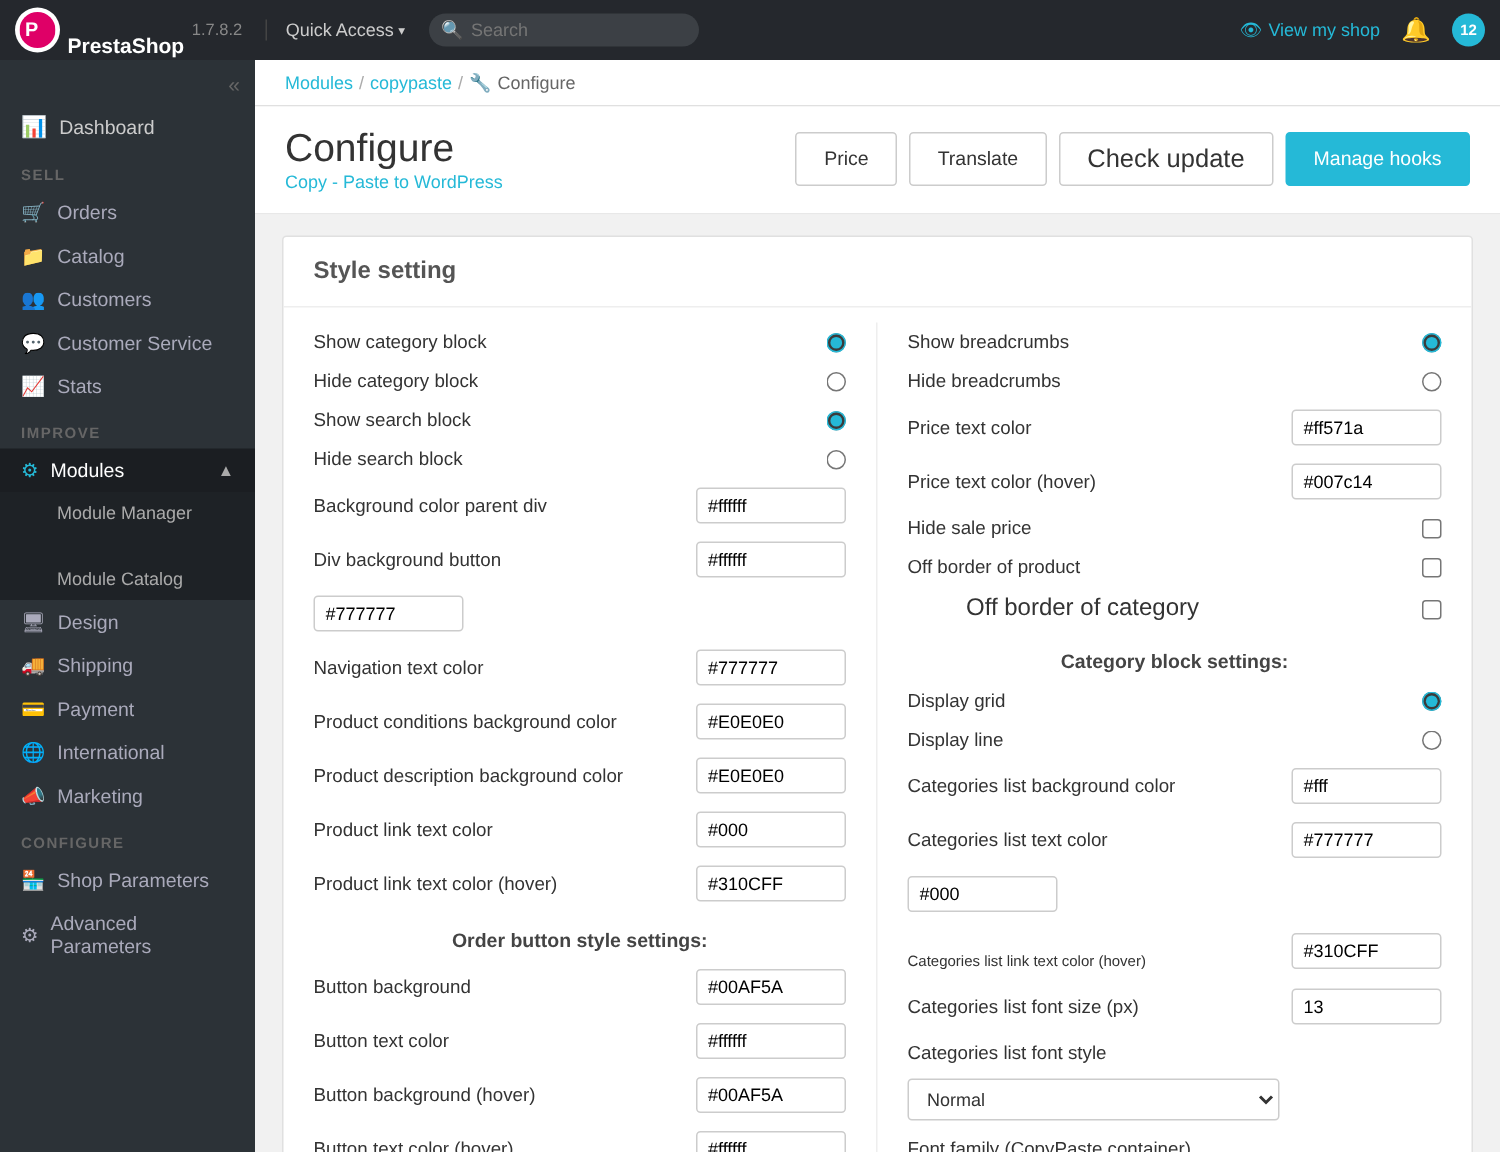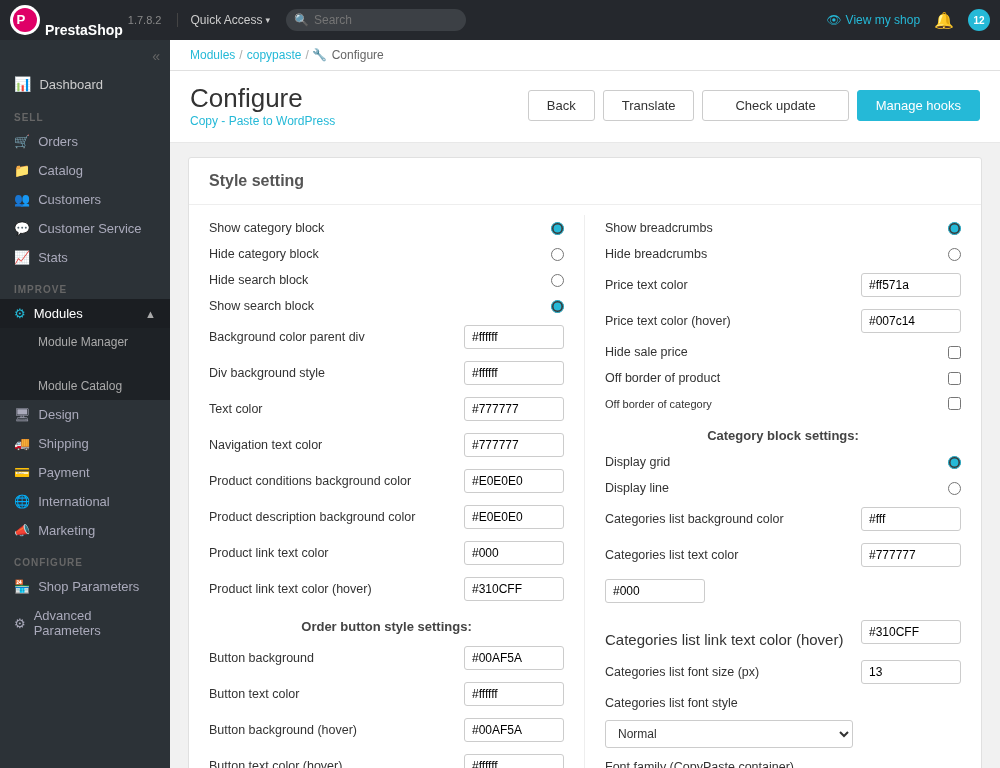--- a/index.html
+++ b/index.html
@@ -136,23 +136,23 @@
       <span style="color:#666;">🔧</span>
       <span>Configure</span>
     </div>
 
     <div style="background:#fff;padding:12px 20px 14px;display:flex;align-items:center;justify-content:space-between;border-bottom:1px solid #e8e8e8;">
       <div>
         <div style="font-size:26px;font-weight:300;color:#333;">Configure</div>
         <div style="font-size:12px;color:#25b9d7;">Copy - Paste to WordPress</div>
       </div>
       <div style="display:flex;gap:8px;">
-        <button style="padding:7px 18px;border-radius:3px;font-size:13px;cursor:pointer;border:1px solid #ccc;background:#fff;color:#333;">Back</button>
+        <button style="padding:7px 18px;border-radius:3px;font-size:13px;cursor:pointer;border:1px solid #ccc;background:#fff;color:#333;">Price</button>
         <button style="padding:7px 18px;border-radius:3px;font-size:13px;cursor:pointer;border:1px solid #ccc;background:#fff;color:#333;">Translate</button>
-        <button style="padding:7px 32px;border-radius:3px;font-size:13px;cursor:pointer;border:1px solid #ccc;background:#fff;color:#333;">Check update</button>
+        <button style="padding:7px 18px;border-radius:3px;font-size:17px;cursor:pointer;border:1px solid #ccc;background:#fff;color:#333;">Check update</button>
         <button style="padding:7px 18px;border-radius:3px;font-size:13px;cursor:pointer;border:1px solid #25b9d7;background:#25b9d7;color:#fff;">Manage hooks</button>
       </div>
     </div>
 
     <div style="background:#fff;margin:14px 18px;border-radius:3px;border:1px solid #e0e0e0;">
       <div style="padding:14px 20px;font-size:16px;font-weight:600;color:#555;border-bottom:1px solid #eee;">
         <span>Style setting</span>
       </div>
       <div style="padding:10px 20px 20px;display:grid;grid-template-columns:1fr 1fr;gap:0;">
 
@@ -160,37 +160,36 @@
 
           <div style="display:flex;align-items:center;padding:6px 0;gap:8px;">
             <label style="flex:1;font-size:12.5px;">Show category block</label>
             <input type="radio" name="category_block" checked="" style="accent-color: rgb(37, 185, 215);">
           </div>
           <div style="display:flex;align-items:center;padding:6px 0;gap:8px;">
             <label style="flex:1;font-size:12.5px;">Hide category block</label>
             <input type="radio" name="category_block" style="accent-color: rgb(37, 185, 215);">
           </div>
           <div style="display:flex;align-items:center;padding:6px 0;gap:8px;">
+            <label style="flex:1;font-size:12.5px;">Show search block</label>
+            <input type="radio" name="search_block" checked="" style="accent-color: rgb(37, 185, 215);">
+          </div>
+          <div style="display:flex;align-items:center;padding:6px 0;gap:8px;">
             <label style="flex:1;font-size:12.5px;">Hide search block</label>
             <input type="radio" name="search_block" style="accent-color: rgb(37, 185, 215);">
           </div>
           <div style="display:flex;align-items:center;padding:6px 0;gap:8px;">
-            <label style="flex:1;font-size:12.5px;">Show search block</label>
-            <input type="radio" name="search_block" checked="" style="accent-color: rgb(37, 185, 215);">
-          </div>
-          <div style="display:flex;align-items:center;padding:6px 0;gap:8px;">
             <label style="flex:1;font-size:12.5px;">Background color parent div</label>
             <input type="text" value="#ffffff" style="width: 100px; padding: 4px 7px; border: 1px solid rgb(204, 204, 204); border-radius: 3px; font-size: 12px;">
           </div>
           <div style="display:flex;align-items:center;padding:6px 0;gap:8px;">
-            <label style="flex:1;font-size:12.5px;">Div background style</label>
+            <label style="flex:1;font-size:12.5px;">Div background button</label>
             <input type="text" value="#ffffff" style="width: 100px; padding: 4px 7px; border: 1px solid rgb(204, 204, 204); border-radius: 3px; font-size: 12px;">
           </div>
           <div style="display:flex;align-items:center;padding:6px 0;gap:8px;">
-            <label style="flex:1;font-size:12.5px;">Text color</label>
             <input type="text" value="#777777" style="width: 100px; padding: 4px 7px; border: 1px solid rgb(204, 204, 204); border-radius: 3px; font-size: 12px;">
           </div>
           <div style="display:flex;align-items:center;padding:6px 0;gap:8px;">
             <label style="flex:1;font-size:12.5px;">Navigation text color</label>
             <input type="text" value="#777777" style="width: 100px; padding: 4px 7px; border: 1px solid rgb(204, 204, 204); border-radius: 3px; font-size: 12px;">
           </div>
           <div style="display:flex;align-items:center;padding:6px 0;gap:8px;">
             <label style="flex:1;font-size:12.5px;">Product conditions background color</label>
             <input type="text" value="#E0E0E0" style="width: 100px; padding: 4px 7px; border: 1px solid rgb(204, 204, 204); border-radius: 3px; font-size: 12px;">
           </div>
@@ -248,21 +247,21 @@
           </div>
           <div style="display:flex;align-items:center;padding:6px 0;gap:8px;">
             <label style="flex:1;font-size:12.5px;">Hide sale price</label>
             <input type="checkbox" style="">
           </div>
           <div style="display:flex;align-items:center;padding:6px 0;gap:8px;">
             <label style="flex:1;font-size:12.5px;">Off border of product</label>
             <input type="checkbox" style="">
           </div>
           <div style="display:flex;align-items:center;padding:6px 0;gap:8px;">
-            <label style="flex:1;font-size:11px;">Off border of category</label>
+            <label style="flex:1;font-size:16px;margin-left:39px;">Off border of category</label>
             <input type="checkbox" style="">
           </div>
 
           <div style="font-weight:bold;font-size:13px;color:#444;padding:12px 0 6px;text-align:center;">
             Category block settings:
           </div>
           <div style="display:flex;align-items:center;padding:6px 0;gap:8px;">
             <label style="flex:1;font-size:12.5px;">Display grid</label>
             <input type="radio" name="display_type" checked="" style="accent-color: rgb(37, 185, 215);">
           </div>
@@ -275,21 +274,21 @@
             <input type="text" value="#fff" style="width: 100px; padding: 4px 7px; border: 1px solid rgb(204, 204, 204); border-radius: 3px; font-size: 12px;">
           </div>
           <div style="display:flex;align-items:center;padding:6px 0;gap:8px;">
             <label style="flex:1;font-size:12.5px;">Categories list text color</label>
             <input type="text" value="#777777" style="width: 100px; padding: 4px 7px; border: 1px solid rgb(204, 204, 204); border-radius: 3px; font-size: 12px;">
           </div>
           <div style="display:flex;align-items:center;padding:6px 0;gap:8px;">
             <input type="text" value="#000" style="width: 100px; padding: 4px 7px; border: 1px solid rgb(204, 204, 204); border-radius: 3px; font-size: 12px;">
           </div>
           <div style="display:flex;align-items:center;padding:6px 0;gap:8px;">
-            <label style="flex:1;font-size:15px;margin-top:16px;">Categories list link text color (hover)</label>
+            <label style="flex:1;font-size:10px;margin-top:16px;">Categories list link text color (hover)</label>
             <input type="text" value="#310CFF" style="width: 100px; padding: 4px 7px; border: 1px solid rgb(204, 204, 204); border-radius: 3px; font-size: 12px;">
           </div>
           <div style="display:flex;align-items:center;padding:6px 0;gap:8px;">
             <label style="flex:1;font-size:12.5px;">Categories list font size (px)</label>
             <input type="text" value="13" style="width: 100px; padding: 4px 7px; border: 1px solid rgb(204, 204, 204); border-radius: 3px; font-size: 12px;">
           </div>
           <div style="display:flex;align-items:center;padding:6px 0;gap:8px;flex-wrap:wrap;">
             <label style="flex:1;font-size:12.5px;min-width:200px;">Categories list font style</label>
             <select style="width:248px;padding:5px 8px;border:1px solid #ccc;border-radius:3px;font-size:12px;background:#fff;margin-top:2px;">
               <option>Normal</option>

